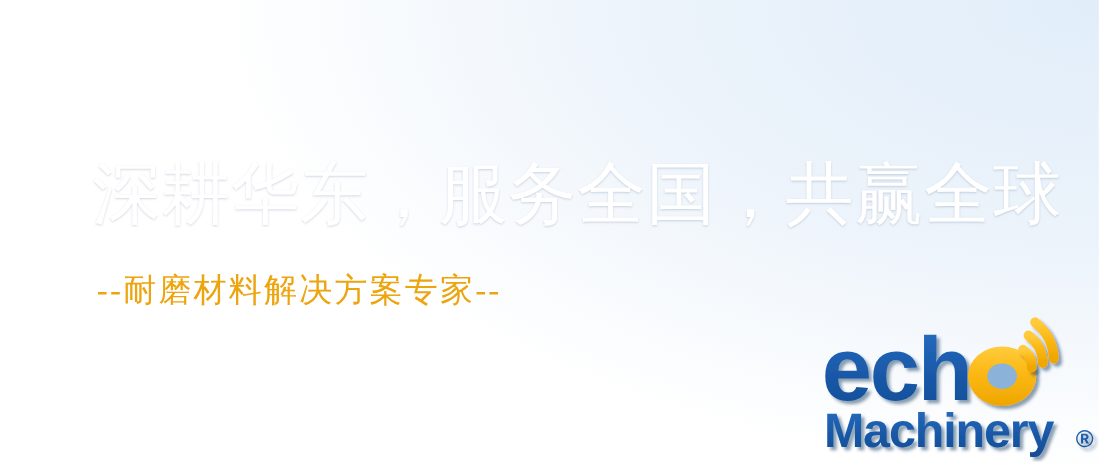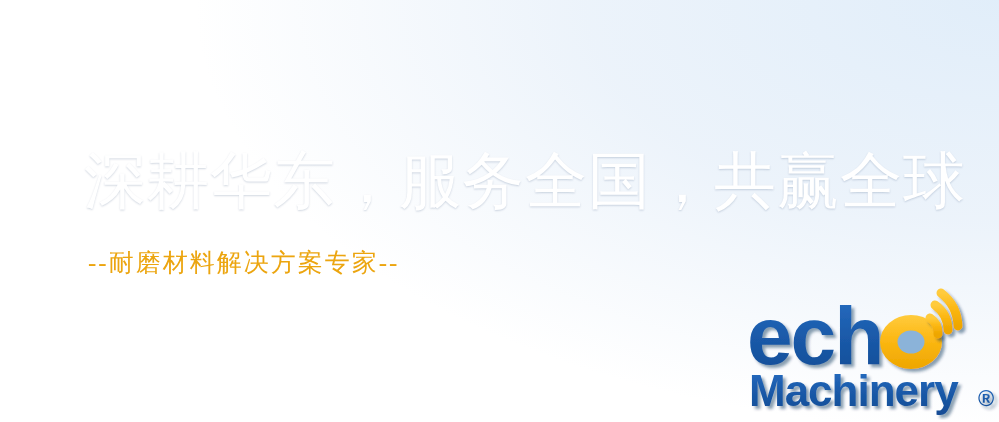--- a/index.html
+++ b/index.html
@@ -27,32 +27,32 @@
   }
 
   
   .copy-block {
     position: absolute;
     left: 84px;
     top: 150px;
     z-index: 3;
   }
   .headline {
-    font-family: Liberation Serif, serif;
+    font-family: Liberation Mono, monospace;
     font-size: 62px;
     line-height: 1.0;
     color: #ffffff;
     letter-spacing: 1px;
     white-space: nowrap;
     margin: 0;
     text-shadow: 0 1px 2px rgba(0,40,90,0.18);
   }
   .subline {
     font-family: "Liberation Serif", "DejaVu Serif", serif;
-    font-size: 25px;
+    font-size: 30px;
     line-height: 1.0;
     color: #edа410;
     color: #eca50f;
     letter-spacing: 2px;
     white-space: nowrap;
     margin: 0;
     padding-top: 38px;
     padding-left: 4px;
   }
 

